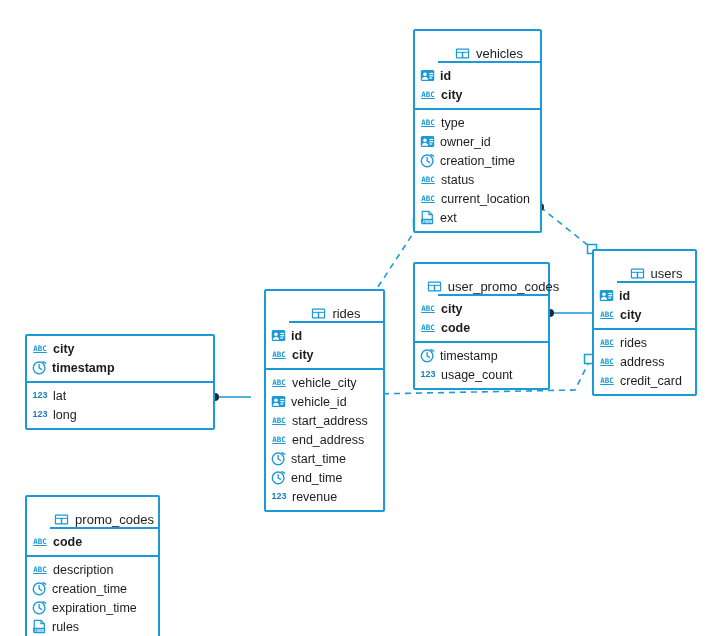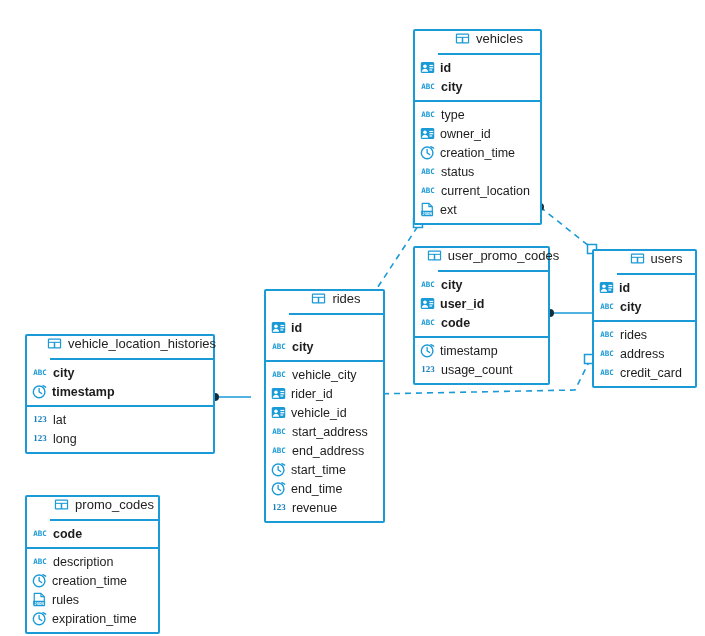--- a/index.html
+++ b/index.html
@@ -15,22 +15,22 @@
 
   .table-node{
     position:absolute;
     box-sizing:border-box;
     border:2px solid #1a9ad6;
     background:#ffffff;
     border-radius:2px;
   }
   .tbl-header{
     box-sizing:border-box;
-    height:24px;
-    display:flex;align-items:flex-start;justify-content:center;
+    height:32px;
+    display:flex;align-items:flex-end;justify-content:center;
     gap:6px;
     border-bottom:2px solid #1a9ad6;
     background:#ffffff;
     padding:0 6px;
     margin-left:23px;
   }
   .tbl-title{
     font-size:13px;color:#222;white-space:nowrap;
   }
   .section{
@@ -43,24 +43,24 @@
     font-size:12.5px;color:#1c1c1c;white-space:nowrap;
   }
   .field.pk{font-weight:bold;}
   .ficon{width:15px;height:15px;flex:0 0 15px;display:block;}
   .ficon svg{display:block;}
 
   .abc-ic{
     font-family:"DejaVu Sans Mono", monospace;
     font-size:7.5px;font-weight:bold;color:#1a9ad6;
     letter-spacing:0px;line-height:15px;text-align:center;
-    width:16px;flex:0 0 16px;
+    width:16px;flex:0 0 16px;text-decoration:underline;
   }
   .num-ic{
-    font-family:Liberation Serif, serif;
+    font-family:Liberation Sans, sans-serif;
     font-size:9px;font-weight:bold;color:#1a7fbf;
     line-height:15px;text-align:center;
     width:16px;flex:0 0 16px;
   }
 </style>
 </head>
 <body>
 
 <div id="canvas">
 
@@ -164,49 +164,36 @@
                 <path d="M2.4 1.4 h7.1 l3.6 3.5 v9.7 h-10.7 z" fill="#ffffff" stroke="#1a9ad6" stroke-width="1.3" stroke-linejoin="round"></path>
                 <path d="M9.5 1.5 v3.4 h3.5" fill="none" stroke="#1a9ad6" stroke-width="1.2"></path>
                 <rect x="1.2" y="9.4" width="12.8" height="5" rx="0.8" fill="#1a9ad6"></rect>
                 <text x="7.6" y="13.5" font-family="DejaVu Sans Mono, monospace" font-size="4.4" font-weight="bold" fill="#ffffff" text-anchor="middle">JSON</text>
               </svg>
             </span>
             <span>ext</span>
           </div>
         </div>
       </div>
-      <div class="table-node" style="left: 413px; top: 246px; width: 137px;">
+      <div class="table-node" style="left: 413px; top: 262px; width: 137px;">
         <div class="tbl-header">
           <span class="ficon">
             <svg width="15" height="15" viewBox="0 0 16 16">
               <rect x="0.9" y="2.6" width="14.2" height="10.8" rx="1.3" fill="#1a9ad6"></rect>
               <rect x="2.2" y="4" width="11.6" height="2.2" fill="#ffffff"></rect>
               <rect x="2.2" y="7.3" width="5" height="4.7" fill="#ffffff"></rect>
               <rect x="8.8" y="7.3" width="5" height="4.7" fill="#ffffff"></rect>
             </svg>
           </span>
           <span class="tbl-title">user_promo_codes</span>
         </div>
         <div class="section">
           <div class="field pk">
             <span class="abc-ic">ABC</span>
             <span>city</span>
-          </div>
-          <div class="field pk">
-            <span class="ficon">
-              <svg width="15" height="15" viewBox="0 0 16 16">
-                <rect x="0.8" y="2.2" width="14.4" height="11.6" rx="1.6" fill="#1a9ad6"></rect>
-                <circle cx="5.3" cy="6.6" r="1.9" fill="#ffffff"></circle>
-                <path d="M1.9 12.4c0.5-2.1 1.8-3.1 3.4-3.1s2.9 1 3.4 3.1z" fill="#ffffff"></path>
-                <rect x="10" y="5.2" width="4.1" height="1.3" fill="#ffffff"></rect>
-                <rect x="10" y="7.6" width="4.1" height="1.3" fill="#ffffff"></rect>
-                <rect x="10" y="10" width="3" height="1.3" fill="#ffffff"></rect>
-              </svg>
-            </span>
-            <span>user_id</span>
           </div>
           <div class="field pk">
             <span class="abc-ic">ABC</span>
             <span>code</span>
           </div>
         </div>
         <div class="section">
           <div class="field">
             <span class="ficon">
               <svg width="15" height="15" viewBox="0 0 16 16">
@@ -309,33 +296,20 @@
             <span class="ficon">
               <svg width="15" height="15" viewBox="0 0 16 16">
                 <rect x="0.8" y="2.2" width="14.4" height="11.6" rx="1.6" fill="#1a9ad6"></rect>
                 <circle cx="5.3" cy="6.6" r="1.9" fill="#ffffff"></circle>
                 <path d="M1.9 12.4c0.5-2.1 1.8-3.1 3.4-3.1s2.9 1 3.4 3.1z" fill="#ffffff"></path>
                 <rect x="10" y="5.2" width="4.1" height="1.3" fill="#ffffff"></rect>
                 <rect x="10" y="7.6" width="4.1" height="1.3" fill="#ffffff"></rect>
                 <rect x="10" y="10" width="3" height="1.3" fill="#ffffff"></rect>
               </svg>
             </span>
-            <span>rider_id</span>
-          </div>
-          <div class="field">
-            <span class="ficon">
-              <svg width="15" height="15" viewBox="0 0 16 16">
-                <rect x="0.8" y="2.2" width="14.4" height="11.6" rx="1.6" fill="#1a9ad6"></rect>
-                <circle cx="5.3" cy="6.6" r="1.9" fill="#ffffff"></circle>
-                <path d="M1.9 12.4c0.5-2.1 1.8-3.1 3.4-3.1s2.9 1 3.4 3.1z" fill="#ffffff"></path>
-                <rect x="10" y="5.2" width="4.1" height="1.3" fill="#ffffff"></rect>
-                <rect x="10" y="7.6" width="4.1" height="1.3" fill="#ffffff"></rect>
-                <rect x="10" y="10" width="3" height="1.3" fill="#ffffff"></rect>
-              </svg>
-            </span>
             <span>vehicle_id</span>
           </div>
           <div class="field">
             <span class="abc-ic">ABC</span>
             <span>start_address</span>
           </div>
           <div class="field">
             <span class="abc-ic">ABC</span>
             <span>end_address</span>
           </div>
@@ -359,31 +333,20 @@
             </span>
             <span>end_time</span>
           </div>
           <div class="field">
             <span class="num-ic">123</span>
             <span>revenue</span>
           </div>
         </div>
       </div>
       <div class="table-node" style="left: 25px; top: 334px; width: 190px;">
-        <div class="tbl-header">
-          <span class="ficon">
-            <svg width="15" height="15" viewBox="0 0 16 16">
-              <rect x="0.9" y="2.6" width="14.2" height="10.8" rx="1.3" fill="#1a9ad6"></rect>
-              <rect x="2.2" y="4" width="11.6" height="2.2" fill="#ffffff"></rect>
-              <rect x="2.2" y="7.3" width="5" height="4.7" fill="#ffffff"></rect>
-              <rect x="8.8" y="7.3" width="5" height="4.7" fill="#ffffff"></rect>
-            </svg>
-          </span>
-          <span class="tbl-title">vehicle_location_histories</span>
-        </div>
         <div class="section">
           <div class="field pk">
             <span class="abc-ic">ABC</span>
             <span>city</span>
           </div>
           <div class="field pk">
             <span class="ficon">
               <svg width="15" height="15" viewBox="0 0 16 16">
                 <circle cx="7.6" cy="8.4" r="6.2" fill="none" stroke="#1a9ad6" stroke-width="1.5"></circle>
                 <path d="M7.6 4.6 L7.6 8.4 L10.3 10.2" fill="none" stroke="#1a9ad6" stroke-width="1.4" stroke-linecap="round"></path>
@@ -433,35 +396,35 @@
                 <circle cx="7.6" cy="8.4" r="6.2" fill="none" stroke="#1a9ad6" stroke-width="1.5"></circle>
                 <path d="M7.6 4.6 L7.6 8.4 L10.3 10.2" fill="none" stroke="#1a9ad6" stroke-width="1.4" stroke-linecap="round"></path>
                 <path d="M11.6 1.7 L14.6 3.4" stroke="#1a9ad6" stroke-width="1.4" stroke-linecap="round"></path>
               </svg>
             </span>
             <span>creation_time</span>
           </div>
           <div class="field">
             <span class="ficon">
               <svg width="15" height="15" viewBox="0 0 16 16">
+                <circle cx="7.6" cy="8.4" r="6.2" fill="none" stroke="#1a9ad6" stroke-width="1.5"></circle>
+                <path d="M7.6 4.6 L7.6 8.4 L10.3 10.2" fill="none" stroke="#1a9ad6" stroke-width="1.4" stroke-linecap="round"></path>
+                <path d="M11.6 1.7 L14.6 3.4" stroke="#1a9ad6" stroke-width="1.4" stroke-linecap="round"></path>
+              </svg>
+            </span>
+            <span>expiration_time</span>
+          </div>
+          <div class="field">
+            <span class="ficon">
+              <svg width="15" height="15" viewBox="0 0 16 16">
                 <path d="M2.4 1.4 h7.1 l3.6 3.5 v9.7 h-10.7 z" fill="#ffffff" stroke="#1a9ad6" stroke-width="1.3" stroke-linejoin="round"></path>
                 <path d="M9.5 1.5 v3.4 h3.5" fill="none" stroke="#1a9ad6" stroke-width="1.2"></path>
                 <rect x="1.2" y="9.4" width="12.8" height="5" rx="0.8" fill="#1a9ad6"></rect>
                 <text x="7.6" y="13.5" font-family="DejaVu Sans Mono, monospace" font-size="4.4" font-weight="bold" fill="#ffffff" text-anchor="middle">JSON</text>
               </svg>
             </span>
             <span>rules</span>
           </div>
-          <div class="field">
-            <span class="ficon">
-              <svg width="15" height="15" viewBox="0 0 16 16">
-                <circle cx="7.6" cy="8.4" r="6.2" fill="none" stroke="#1a9ad6" stroke-width="1.5"></circle>
-                <path d="M7.6 4.6 L7.6 8.4 L10.3 10.2" fill="none" stroke="#1a9ad6" stroke-width="1.4" stroke-linecap="round"></path>
-                <path d="M11.6 1.7 L14.6 3.4" stroke="#1a9ad6" stroke-width="1.4" stroke-linecap="round"></path>
-              </svg>
-            </span>
-            <span>expiration_time</span>
-          </div>
         </div>
       </div>
     </div>
 
 </div>
 
 </body></html>

